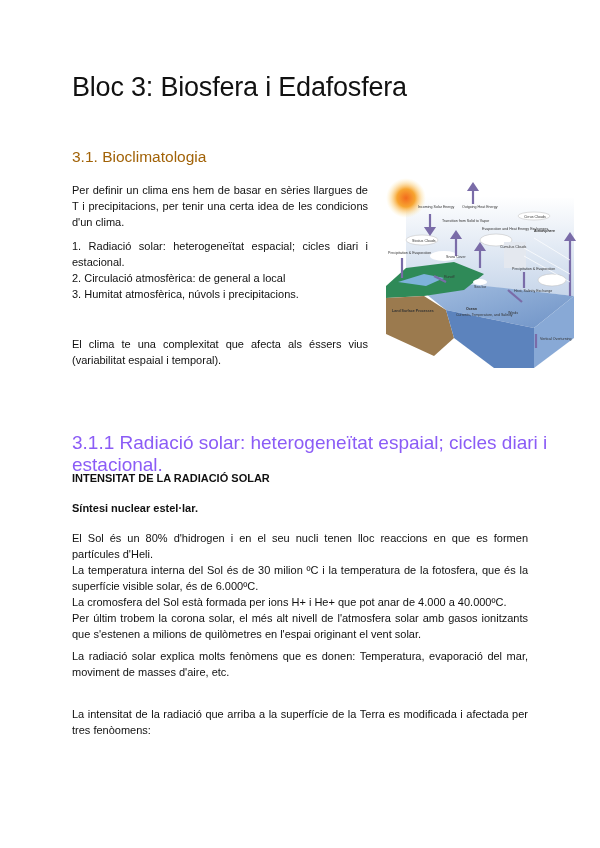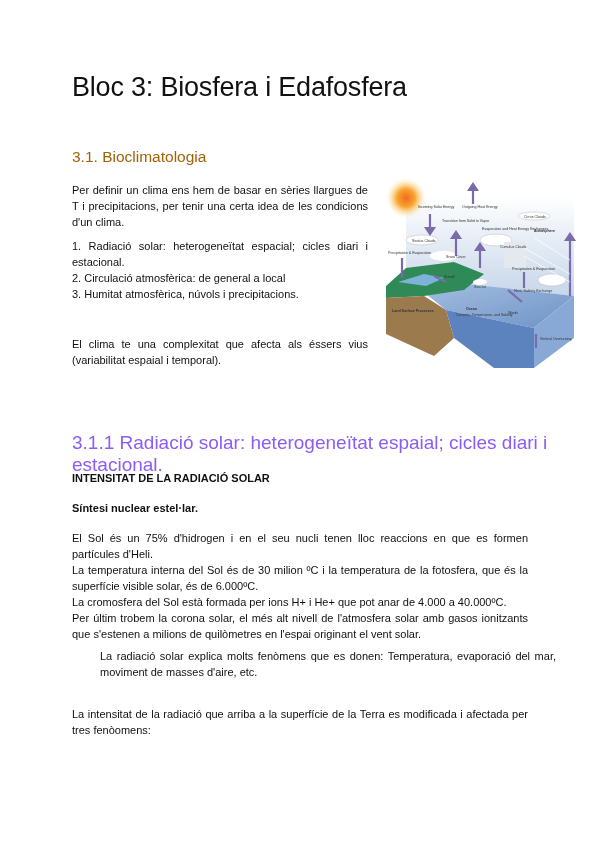--- a/index.html
+++ b/index.html
@@ -124,23 +124,23 @@
     </svg>
   </div>
 
   <div class="abs h3">3.1.1 Radiació solar: heterogeneïtat espaial; cicles diari i estacional.</div>
 
   <div class="abs bold-h" style="left:72px; top:472px;">INTENSITAT DE LA RADIACIÓ SOLAR</div>
 
   <div class="abs bold-h" style="left:72px; top:502px;">Síntesi nuclear estel·lar.</div>
 
   <div class="abs p full" style="top:530px;">
-    <div class="just">El Sol és un 75% d'hidrogen i en el seu nucli tenen lloc reaccions en que es formen partícules d'Heli.</div>
+    <div class="just">El Sol és un 80% d'hidrogen i en el seu nucli tenen lloc reaccions en que es formen partícules d'Heli.</div>
     <div class="just">La temperatura interna del Sol és de 30 milion ºC i la temperatura de la fotosfera, que és la superfície visible solar, és de 6.000ºC.</div>
     <div class="just">La cromosfera del Sol està formada per ions H+ i He+ que pot anar de 4.000 a 40.000ºC.</div>
     <div class="just">Per últim trobem la corona solar, el més alt nivell de l'atmosfera solar amb gasos ionitzants que s'estenen a milions de quilòmetres en l'espai originant el vent solar.</div>
   </div>
 
-  <div class="abs p just full" style="top:648px;margin-left:28px;">La radiació solar explica molts fenòmens que es donen: Temperatura, evaporació del mar, moviment de masses d'aire, etc.</div>
+  <div class="abs p just full" style="top:648px;">La radiació solar explica molts fenòmens que es donen: Temperatura, evaporació del mar, moviment de masses d'aire, etc.</div>
 
   <div class="abs p just full" style="top:706px;">La intensitat de la radiació que arriba a la superfície de la Terra es modificada i afectada per tres fenòomens:</div>
 
 </div>
 
 </body></html>

